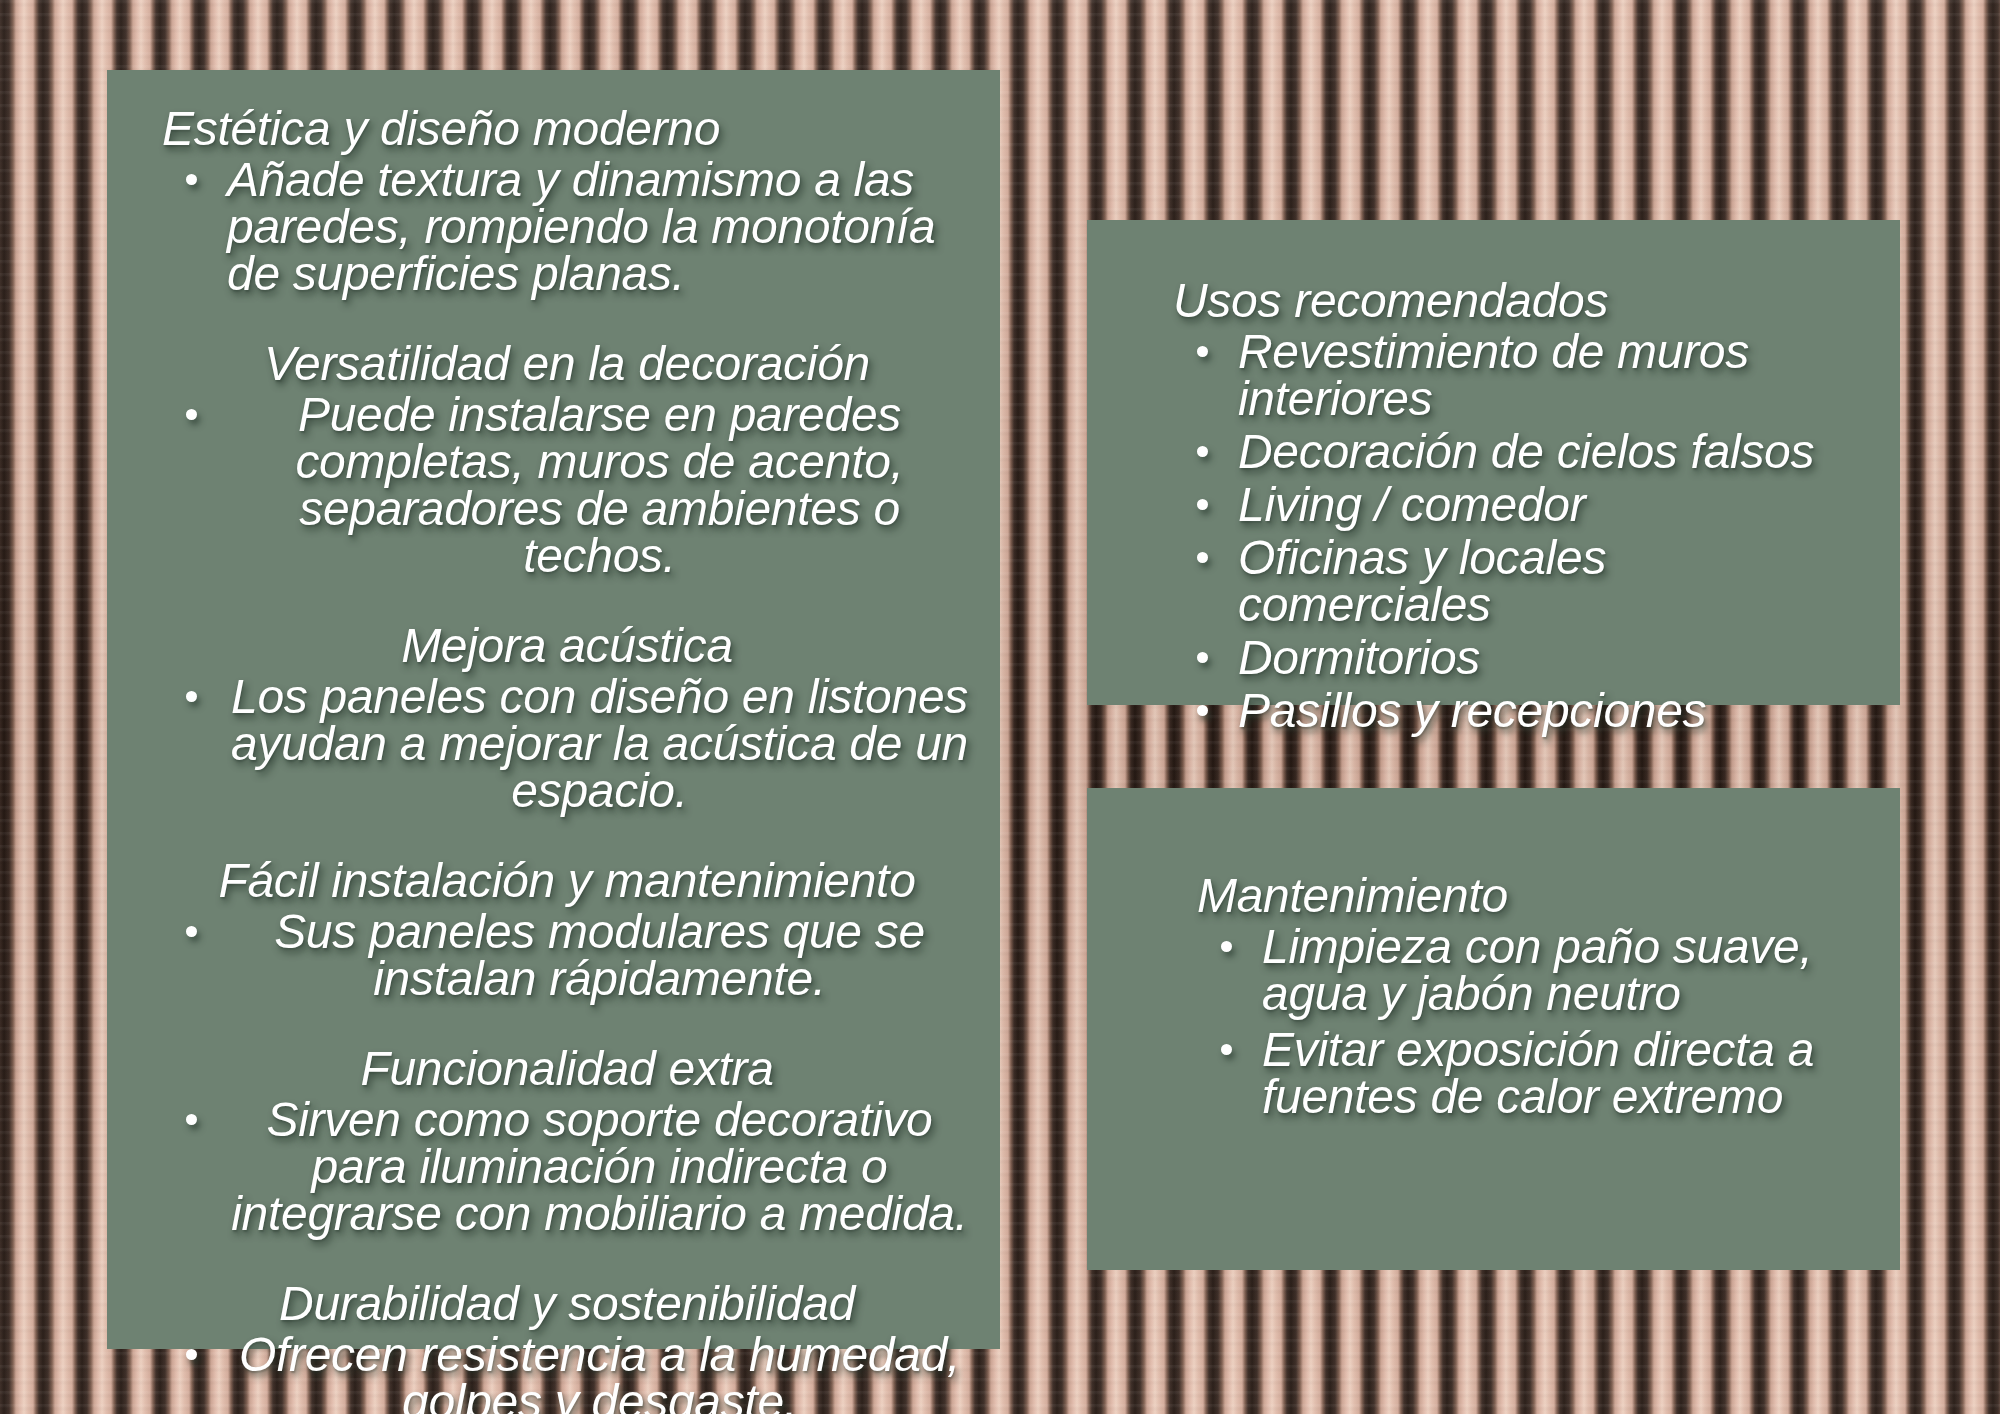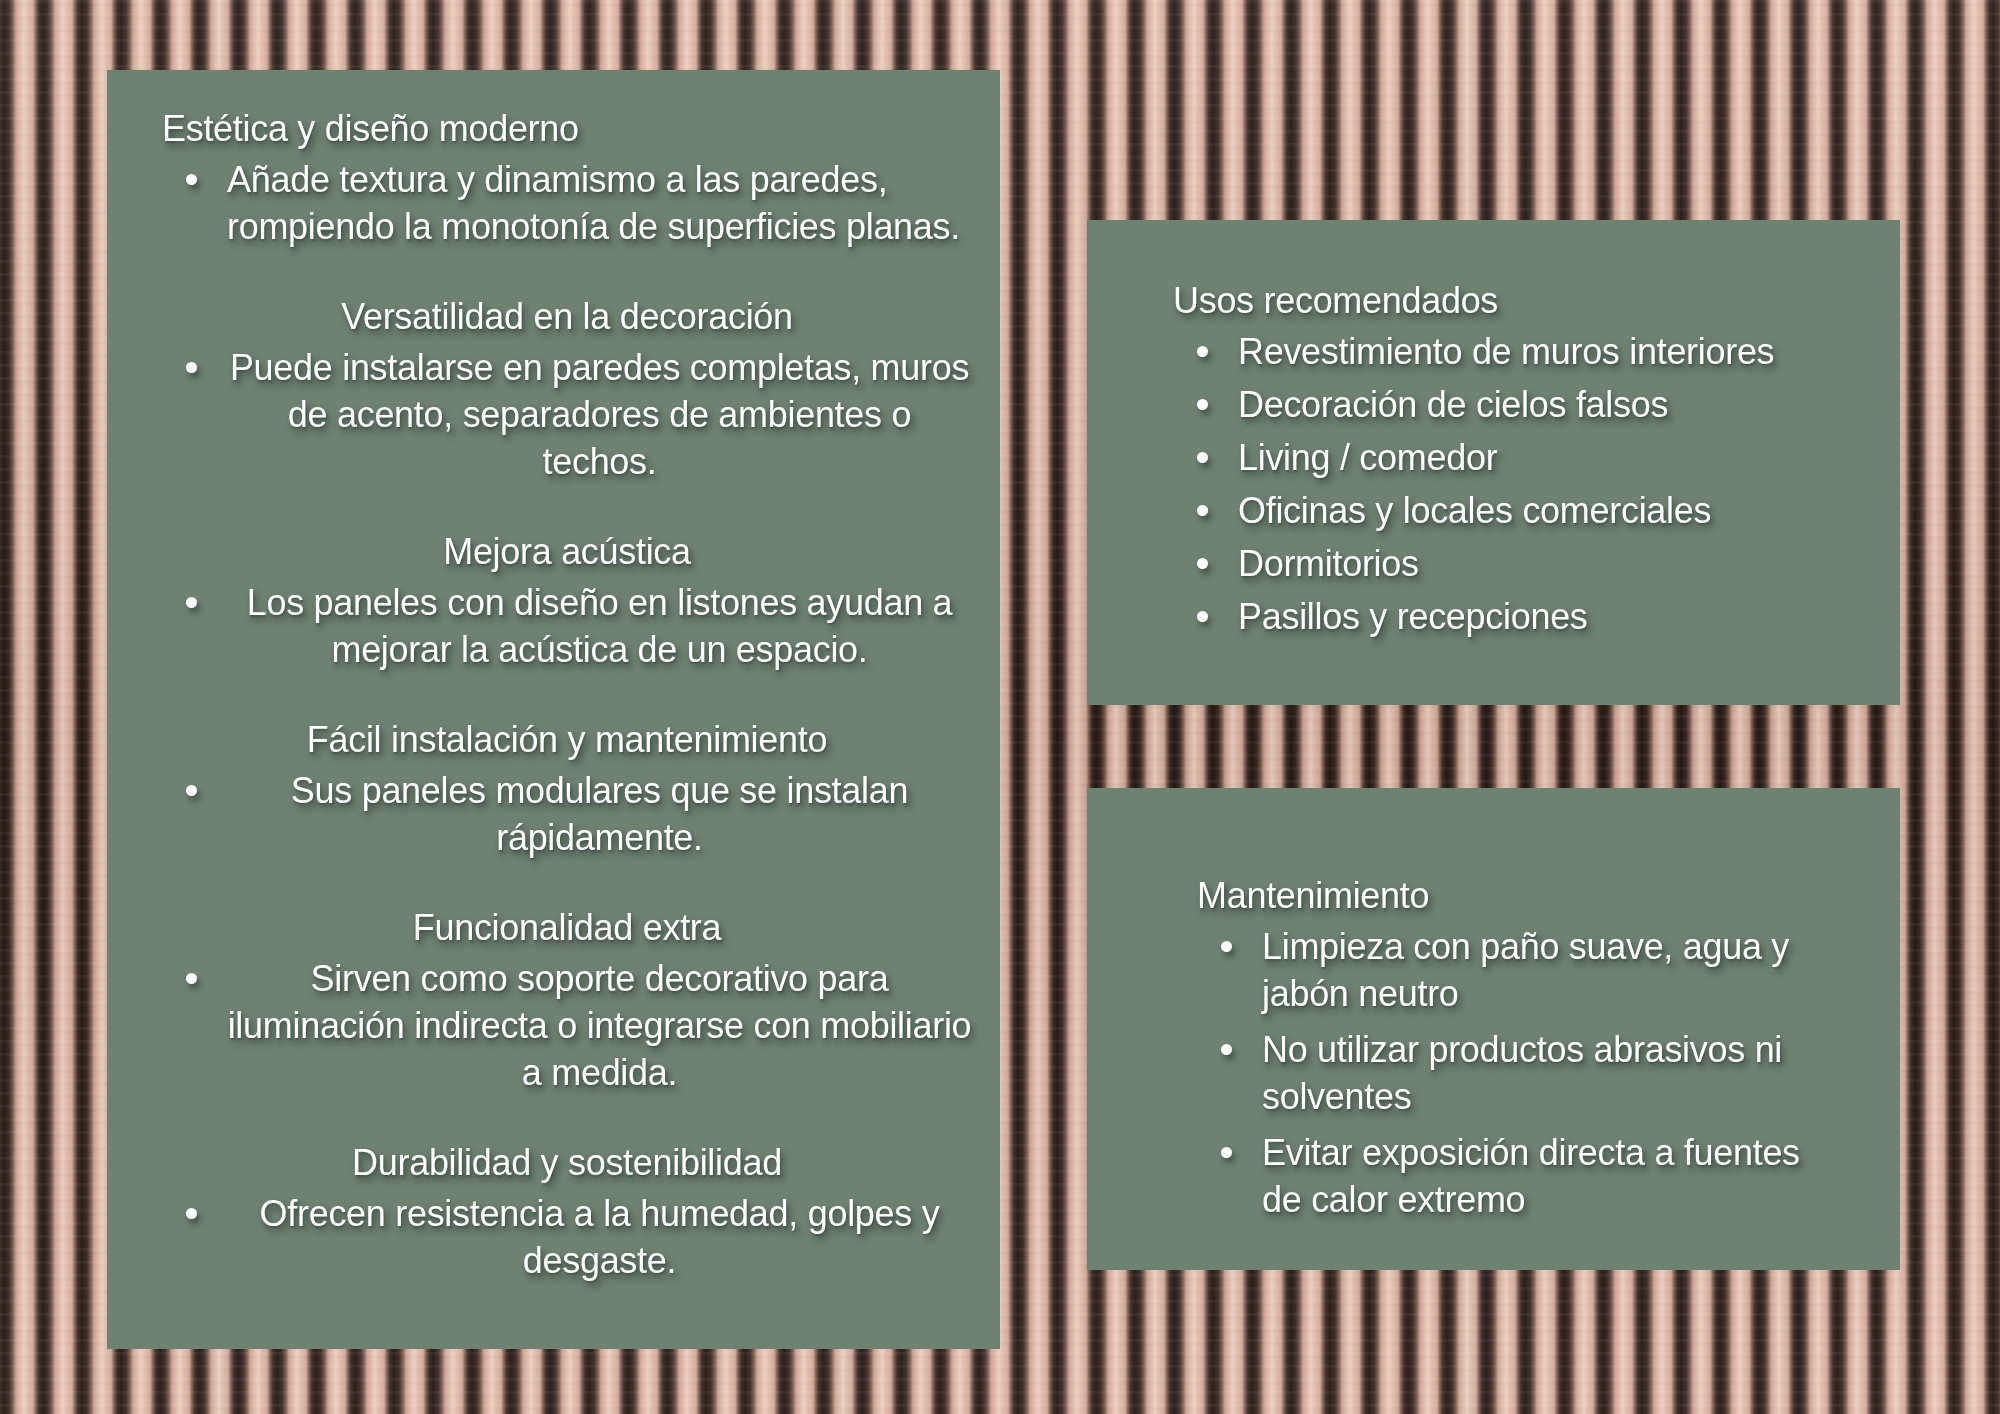--- a/index.html
+++ b/index.html
@@ -32,21 +32,22 @@
         #d2aa99 33px,
         #7d5d4e 36px,
         #3a2a23 39px);
   }
   .panel {
     position: absolute;
     background: #6e8272;
     box-sizing: border-box;
     color: #ffffff;
     font-family: "Liberation Sans", sans-serif;
-    font-size: 36px;
+    font-style: italic;
+    font-size: 48px;
     line-height: 47px;
     letter-spacing: -0.3px;
     text-shadow: 3px 5px 7px rgba(34,50,40,0.70), 1px 2px 2px rgba(34,50,40,0.35);
   }
   #panel-benefits {
     left: 107px;
     top: 70px;
     width: 893px;
     height: 1279px;
     padding: 35px 28px 0 55px;
@@ -152,19 +153,18 @@
           <li>Pasillos y recepciones</li>
         </ul>
       </div>
     </div>
 
   <div class="panel" id="panel-mantenimiento">
       <div class="section">
         <div class="heading">Mantenimiento</div>
         <ul class="bullets">
           <li>Limpieza con paño suave, agua y jabón neutro</li>
-          <li>No utilizar productos abrasivos ni solventes</li>
           <li>Evitar exposición directa a fuentes de calor extremo</li>
         </ul>
       </div>
     </div>
 
 </div>
 
 </body></html>

